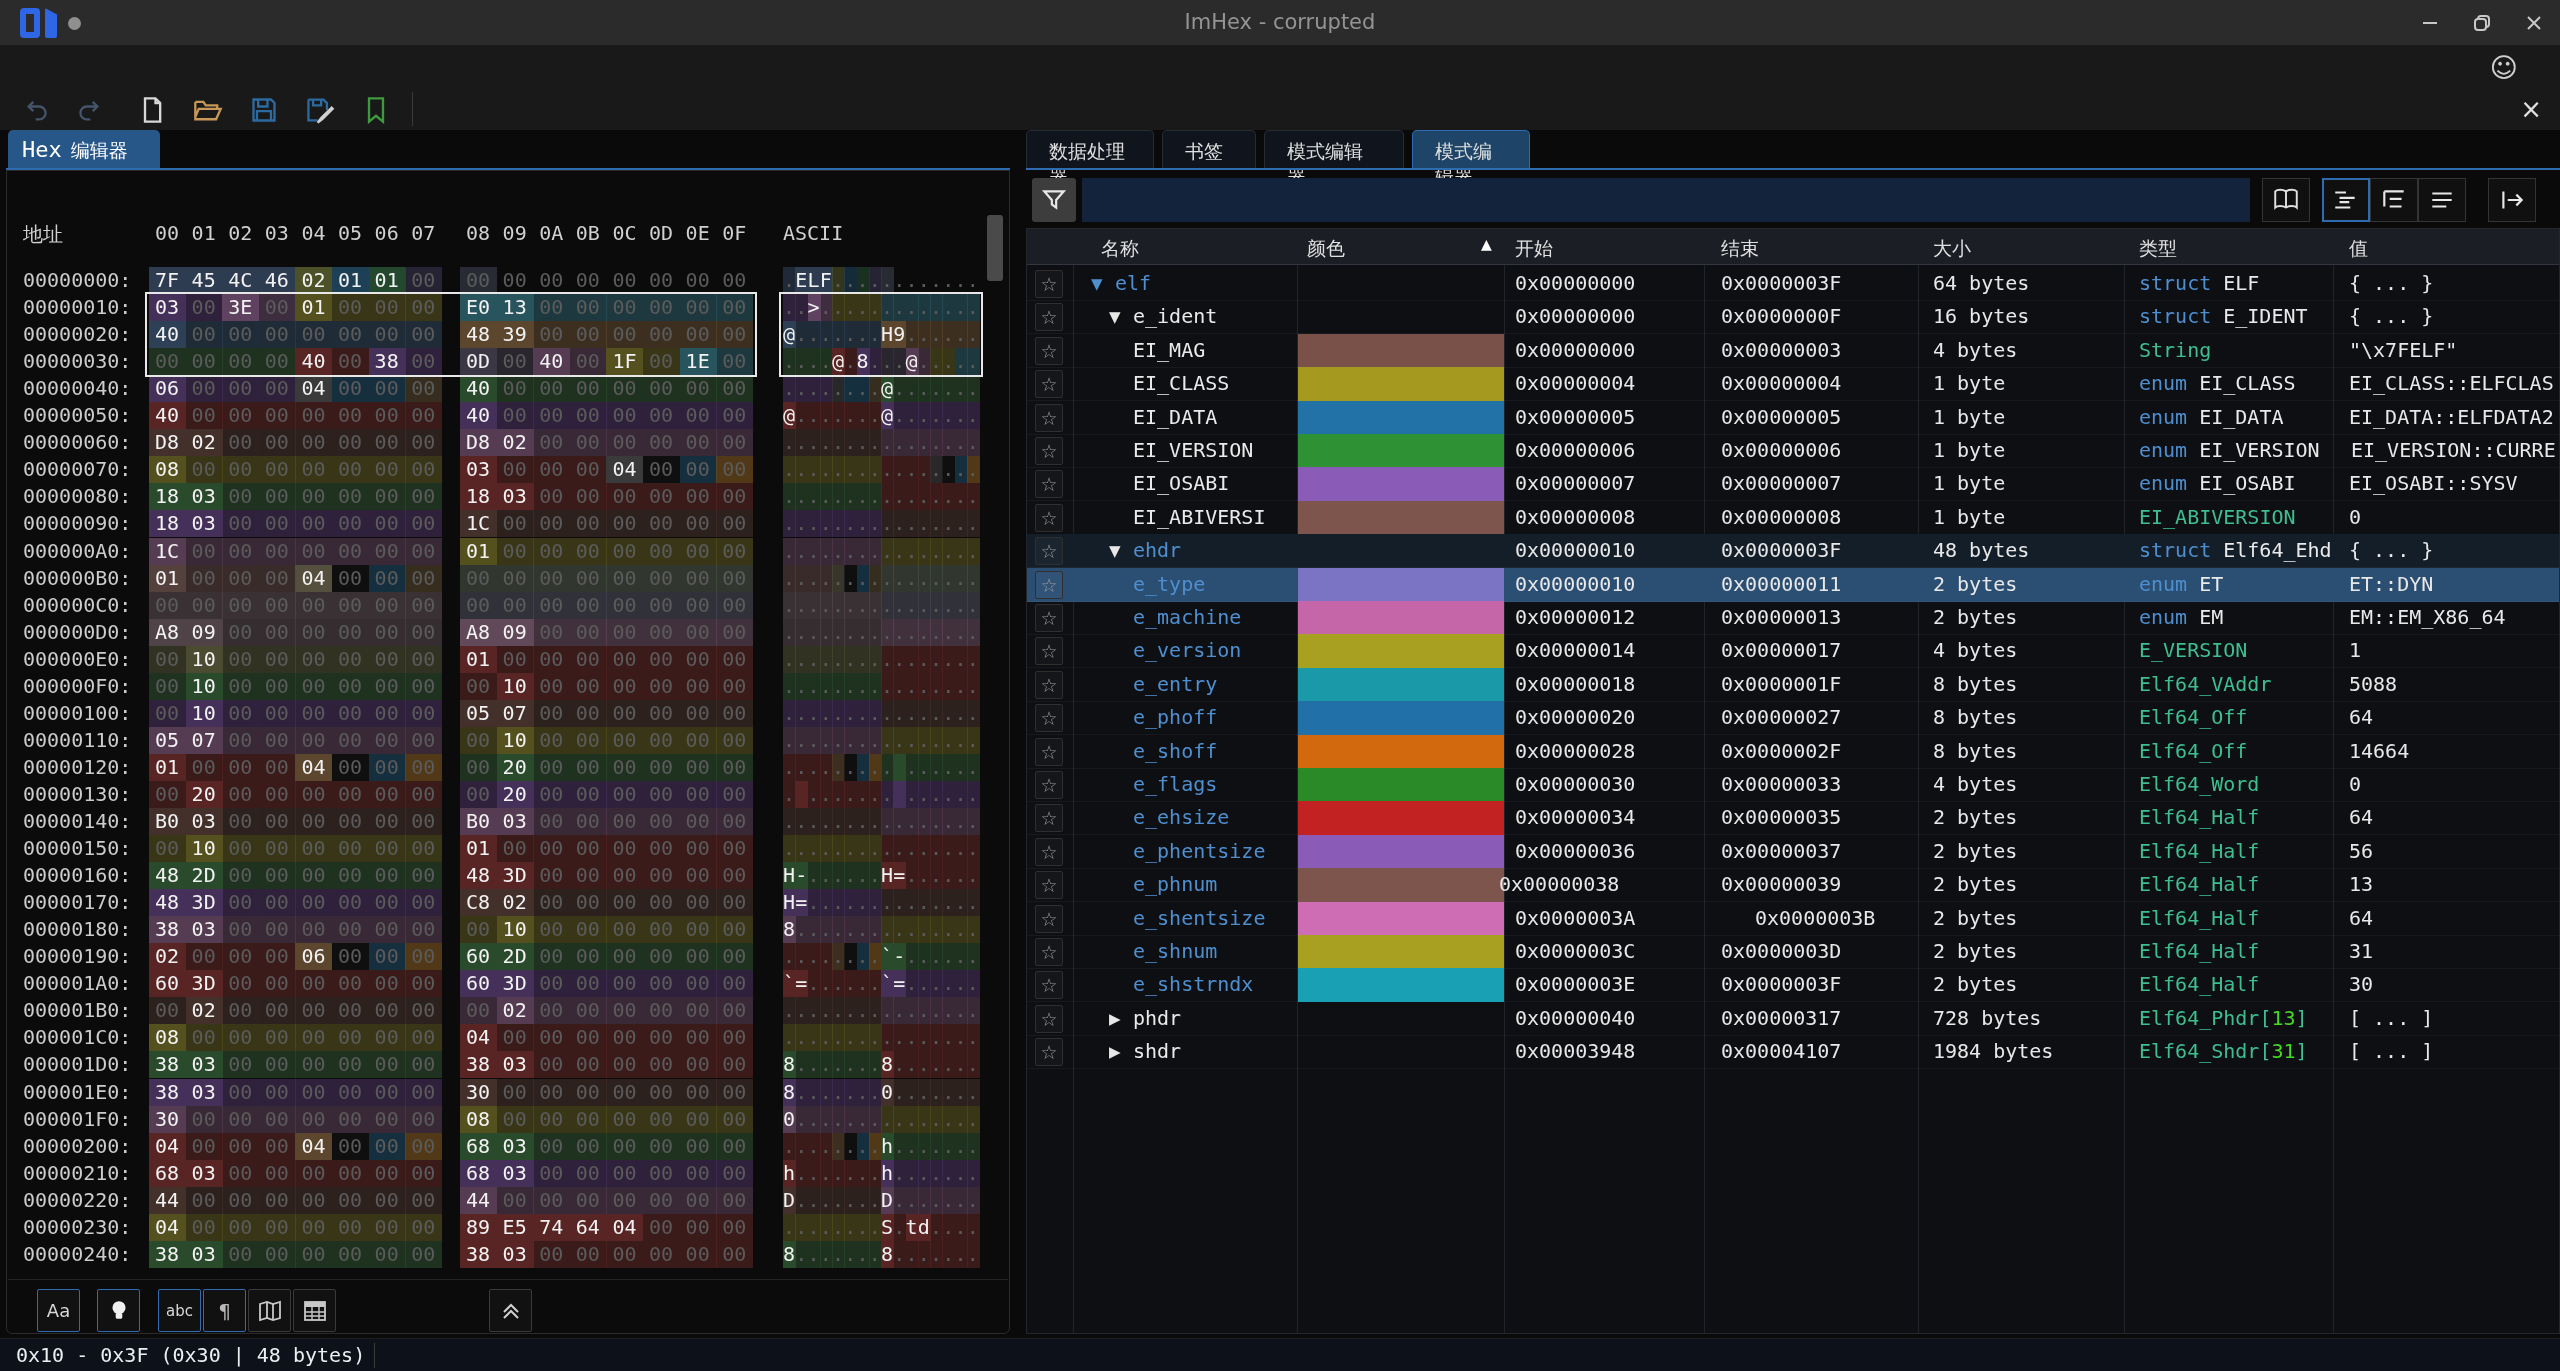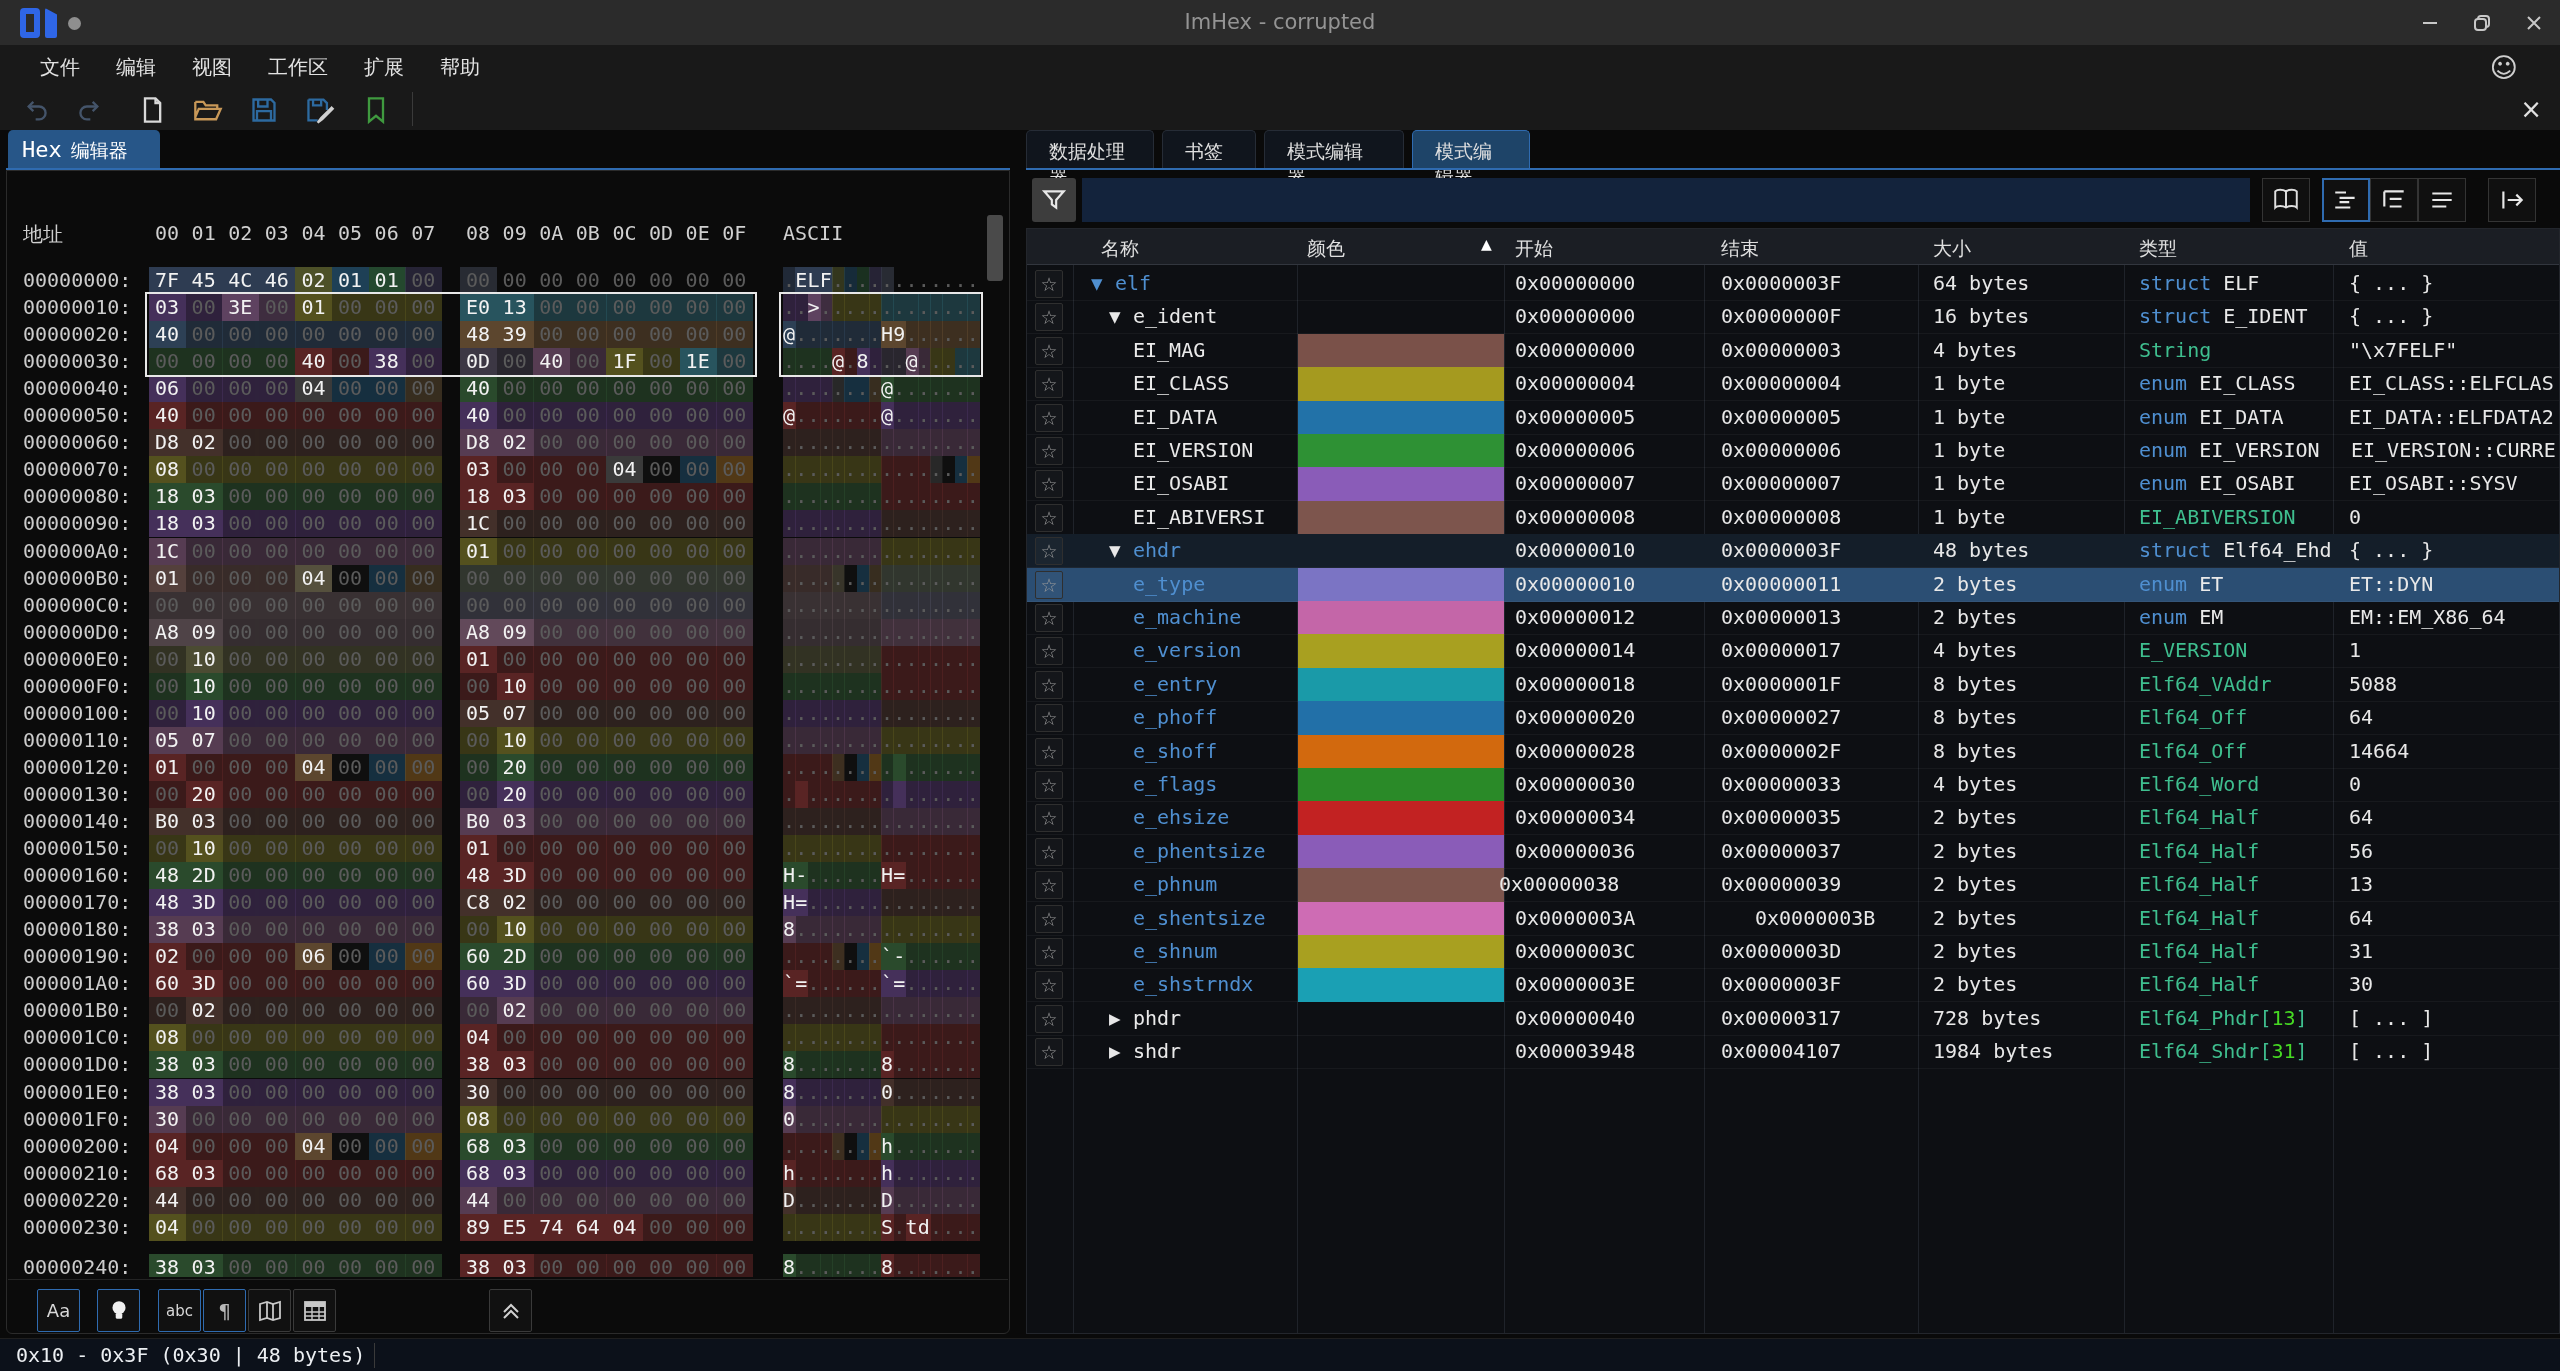--- a/index.html
+++ b/index.html
@@ -131,28 +131,20 @@
     </div>
     <div class="winbtn">
       <svg width="22" height="22" viewBox="0 0 22 22">
           <path d="M5 5 L17 17 M17 5 L5 17" stroke="#c8c8c8" stroke-width="2"></path>
         </svg>
     </div>
   </div>
 </div>
 
 <div class="menubar">
-  <div class="menus">
-    <span class="menu-item">文件</span>
-    <span class="menu-item">编辑</span>
-    <span class="menu-item">视图</span>
-    <span class="menu-item">工作区</span>
-    <span class="menu-item">扩展</span>
-    <span class="menu-item">帮助</span>
-  </div>
   <div class="smiley">☺</div>
 </div>
 
 <div class="toolbar">
   <div class="tool" style="left:20px">
     <svg width="28" height="28" viewBox="0 0 24 24" fill="none" stroke="#44546a" stroke-width="2">
         <path d="M8 5 L4 9 L8 13"></path>
         <path d="M4 9 h9 a5.5 5.5 0 0 1 0 11 h-3"></path>
       </svg>
   </div>
@@ -1464,21 +1456,21 @@
           <span class="acell" style="left: 910.75px; background: rgb(89, 36, 36);">d</span>
           <span class="bcell" style="left: 599.4px; background: rgb(89, 36, 36);">04</span>
           <span class="acell zero" style="left: 923px; background: rgb(89, 36, 36);">.</span>
           <span class="bcell zero" style="left: 636px; background: rgb(89, 36, 36);">00</span>
           <span class="acell zero" style="left: 935.25px; background: rgb(89, 36, 36);">.</span>
           <span class="bcell zero" style="left: 672.6px; background: rgb(89, 36, 36);">00</span>
           <span class="acell zero" style="left: 947.5px; background: rgb(89, 36, 36);">.</span>
           <span class="bcell zero" style="left: 709.2px; background: rgb(89, 36, 36);">00</span>
           <span class="acell zero" style="left: 959.75px; background: rgb(89, 36, 36);">.</span>
         </div>
-        <div class="hexrow" style="top: 973.8px; margin-top: 13px;">
+        <div class="hexrow" style="top: 973.8px;">
           <span class="addr">00000240:</span>
           <span class="bcell" style="left: 142px; background: rgb(42, 74, 44);">38</span>
           <span class="acell" style="left: 776px; background: rgb(42, 74, 44);">8</span>
           <span class="bcell" style="left: 178.6px; background: rgb(42, 74, 44);">03</span>
           <span class="acell zero" style="left: 788.25px; background: rgb(42, 74, 44);">.</span>
           <span class="bcell zero" style="left: 215.2px; background: rgb(42, 74, 44);">00</span>
           <span class="acell zero" style="left: 800.5px; background: rgb(42, 74, 44);">.</span>
           <span class="bcell zero" style="left: 251.8px; background: rgb(42, 74, 44);">00</span>
           <span class="acell zero" style="left: 812.75px; background: rgb(42, 74, 44);">.</span>
           <span class="bcell zero" style="left: 288.4px; background: rgb(42, 74, 44);">00</span>

